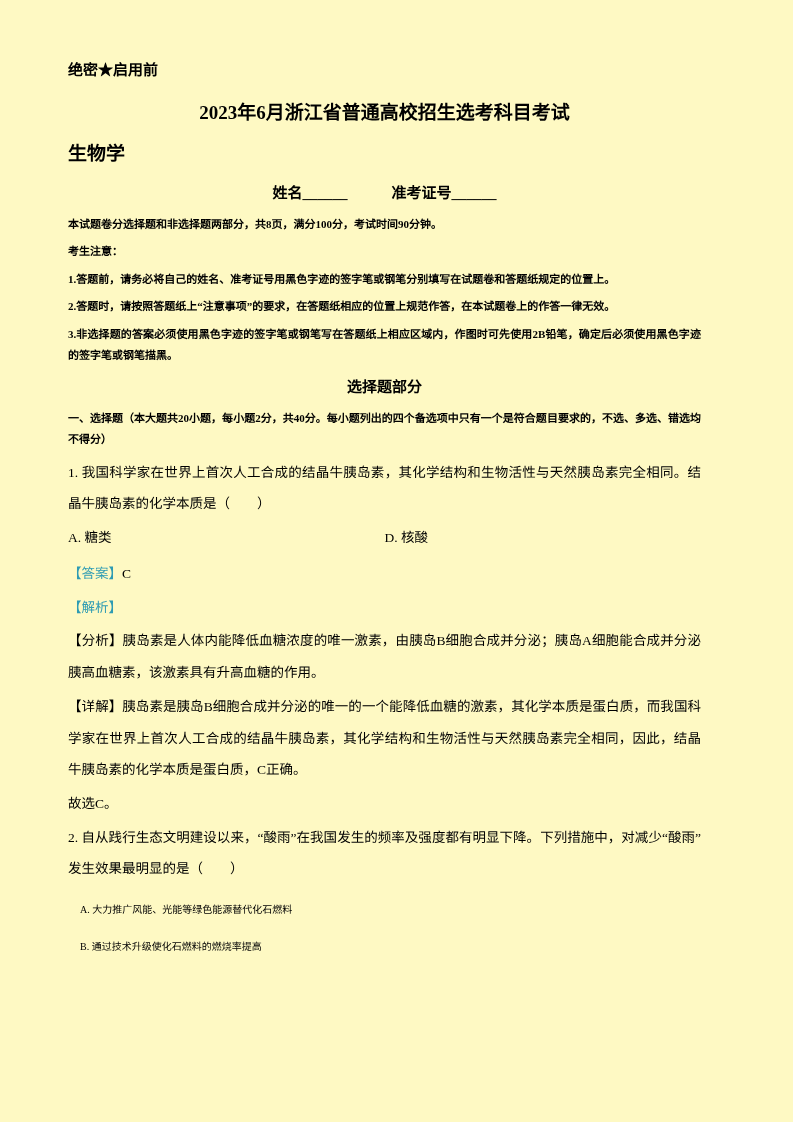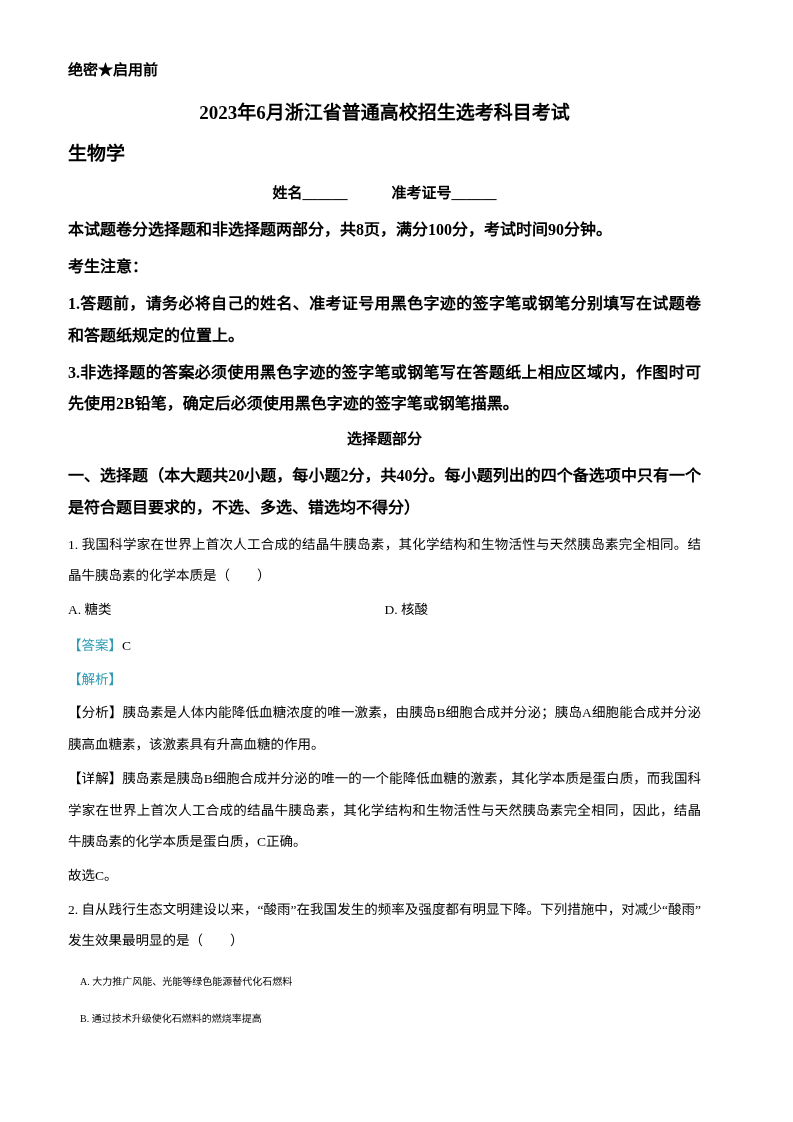--- a/index.html
+++ b/index.html
@@ -1,21 +1,21 @@
 <!DOCTYPE html>
 <html lang="zh-CN" style="--accent: #2e9bb3;"><head>
 <meta charset="utf-8">
 <style>
   html, body { margin: 0; padding: 0; background: #e9e9e9; }
   .page {
     position: relative;
     width: 793px;
     height: 1122px;
     margin: 0 auto;
-    background: #ffffff;
+    background: #fef9c3;
     box-sizing: border-box;
     padding: 58px 92px 30px 68px;
     font-family: "Liberation Serif", "DejaVu Serif", serif;
     color: #000000;
     overflow: hidden;
   }
   .classification {
     font-size: 15px;
     font-weight: bold;
     margin: 0 0 18px 0;
@@ -33,21 +33,21 @@
     margin: 0 0 16px 0;
   }
   .name-line {
     text-align: center;
     font-size: 15px;
     font-weight: bold;
     margin: 0 0 12px 0;
   }
   .name-line .gap { display: inline-block; width: 44px; }
   .b15 {
-    font-size: 16px;
+    font-size: 11px;
     font-weight: bold;
     line-height: 1.95;
     text-align: justify;
     margin: 0 0 6px 0;
   }
   .center-b15 {
     font-size: 15px;
     font-weight: bold;
     text-align: center;
     margin: 2px 0 6px 0;
@@ -92,20 +92,21 @@
 
   <div class="name-line">
     <span>姓名______</span><span class="gap"></span><span>准考证号______</span>
   </div>
 
   <p class="b15">本试题卷分选择题和非选择题两部分，共8页，满分100分，考试时间90分钟。</p>
 
   <p class="b15">考生注意：</p>
 
   <p class="b15">1.答题前，请务必将自己的姓名、准考证号用黑色字迹的签字笔或钢笔分别填写在试题卷和答题纸规定的位置上。</p>
+  <p class="b15">2.答题时，请按照答题纸上“注意事项”的要求，在答题纸相应的位置上规范作答，在本试题卷上的作答一律无效。</p>
   <p class="b15">3.非选择题的答案必须使用黑色字迹的签字笔或钢笔写在答题纸上相应区域内，作图时可先使用2B铅笔，确定后必须使用黑色字迹的签字笔或钢笔描黑。</p>
 
   <p class="center-b15">选择题部分</p>
 
   <p class="b15">一、选择题（本大题共20小题，每小题2分，共40分。每小题列出的四个备选项中只有一个是符合题目要求的，不选、多选、错选均不得分）</p>
 
   <p class="q">1. 我国科学家在世界上首次人工合成的结晶牛胰岛素，其化学结构和生物活性与天然胰岛素完全相同。结晶牛胰岛素的化学本质是（　　）</p>
 
   <div class="options-row">
     <span>A. 糖类</span>

